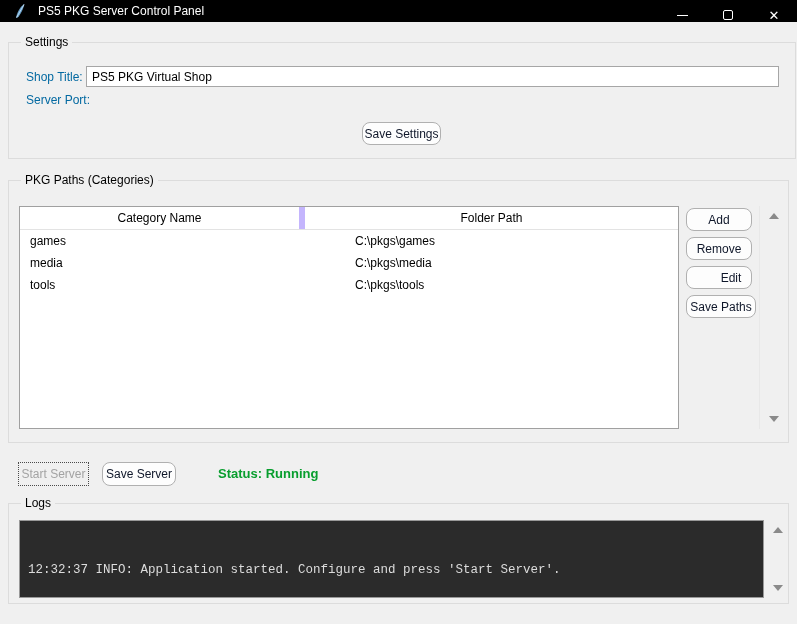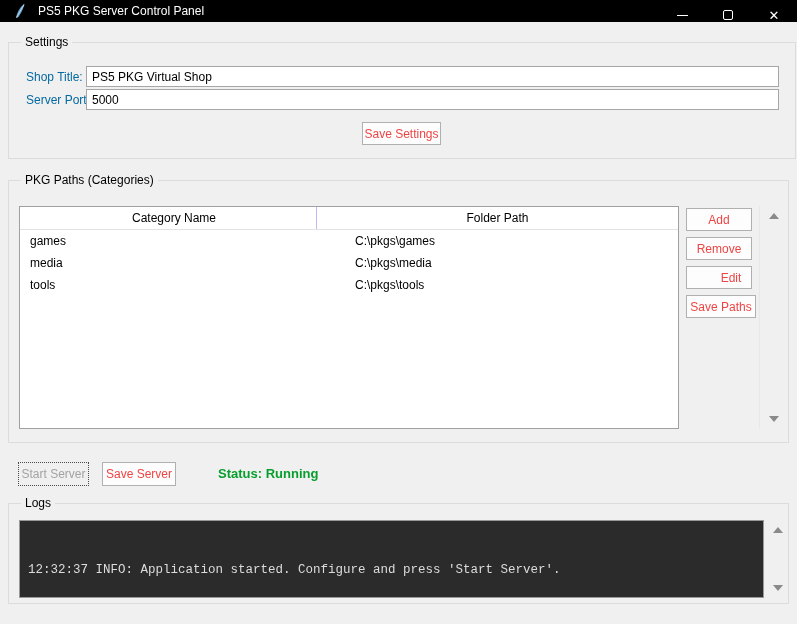--- a/index.html
+++ b/index.html
@@ -47,38 +47,38 @@
     border: 1px solid #a6a6a6; background: #ffffff;
     font-family: "Liberation Sans", sans-serif; font-size: 12px; color: #000000;
     padding: 0 5px; outline: none;
   }
   #shop-label { top: 27px; }
   #shop-entry { top: 23px; }
   #port-label { top: 50px; }
   #port-entry { top: 46px; }
 
   .btn {
-    background: #fdfdfd; border: 1px solid #b0b0b0; border-radius: 0;
-    font-family: "Liberation Sans", sans-serif; font-size: 12px; color: #ef4444;
+    background: #fdfdfd; border: 1px solid #b0b0b0; border-radius: 8px;
+    font-family: "Liberation Sans", sans-serif; font-size: 12px; color: #0f172a;
     display: flex; align-items: center; justify-content: center; cursor: default;
   }
   #save-settings-btn { position: absolute; left: 353px; top: 79px; width: 79px; height: 23px; }
 
   
   #pkg-group { left: 8px; top: 180px; width: 781px; height: 263px; }
   .tree {
     position: absolute; left: 10px; top: 25px; width: 660px; height: 223px;
     background: #ffffff; border: 1px solid #a0a0a0;
   }
   .tree-header { display: flex; height: 23px; border-bottom: 1px solid #e3e3e3; }
   .tree-hcell {
     display: flex; align-items: center; justify-content: center;
     font-size: 12px; color: #000000; height: 100%;
   }
-  .tree-hcell.c1 { width: 285px; border-right: 1px solid #c4b5fd; margin-left: 12px; }
+  .tree-hcell.c1 { width: 285px; border-right: 6px solid #c4b5fd; }
   .tree-hcell.c2 { flex: 1; }
   .tree-row { display: flex; height: 22px; align-items: center; font-size: 12px; color: #000000; }
   .tree-cell1 { width: 329px; padding-left: 10px; }
   .tree-cell2 { flex: 1; padding-left: 6px; }
 
   .side-btn { position: absolute; left: 677px; width: 66px; height: 23px; }
   #btn-add { top: 27px; }
   #btn-remove { top: 56px; }
   #btn-edit { top: 85px; padding-left: 24px; }
   #btn-savepaths { top: 114px; width: 70px; }
@@ -151,21 +151,20 @@
           <span class="glyph-close">✕</span>
         </div>
     </div>
   </div>
 
   <div class="groupbox" id="settings-group">
     <span class="legend">Settings</span>
     <label class="form-label" id="shop-label">Shop Title:</label>
     <input class="entry" id="shop-entry" value="PS5 PKG Virtual Shop" style="">
     <label class="form-label" id="port-label">Server Port:</label>
-    <input class="entry" id="port-entry" value="5000" style="">
     <button class="btn" id="save-settings-btn">Save Settings</button>
   </div>
 
   <div class="groupbox" id="pkg-group">
     <span class="legend">PKG Paths (Categories)</span>
 
     <div class="tree">
       <div class="tree-header">
         <div class="tree-hcell c1">Category Name</div>
         <div class="tree-hcell c2">Folder Path</div>

